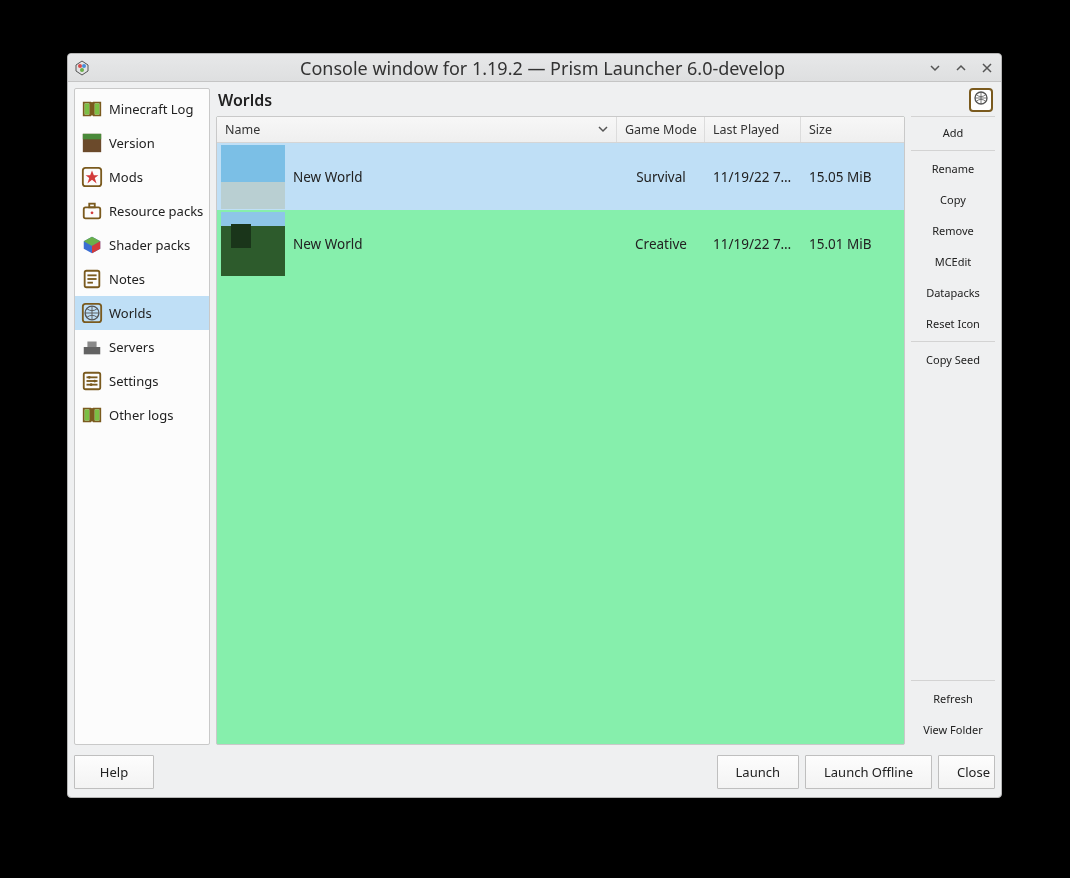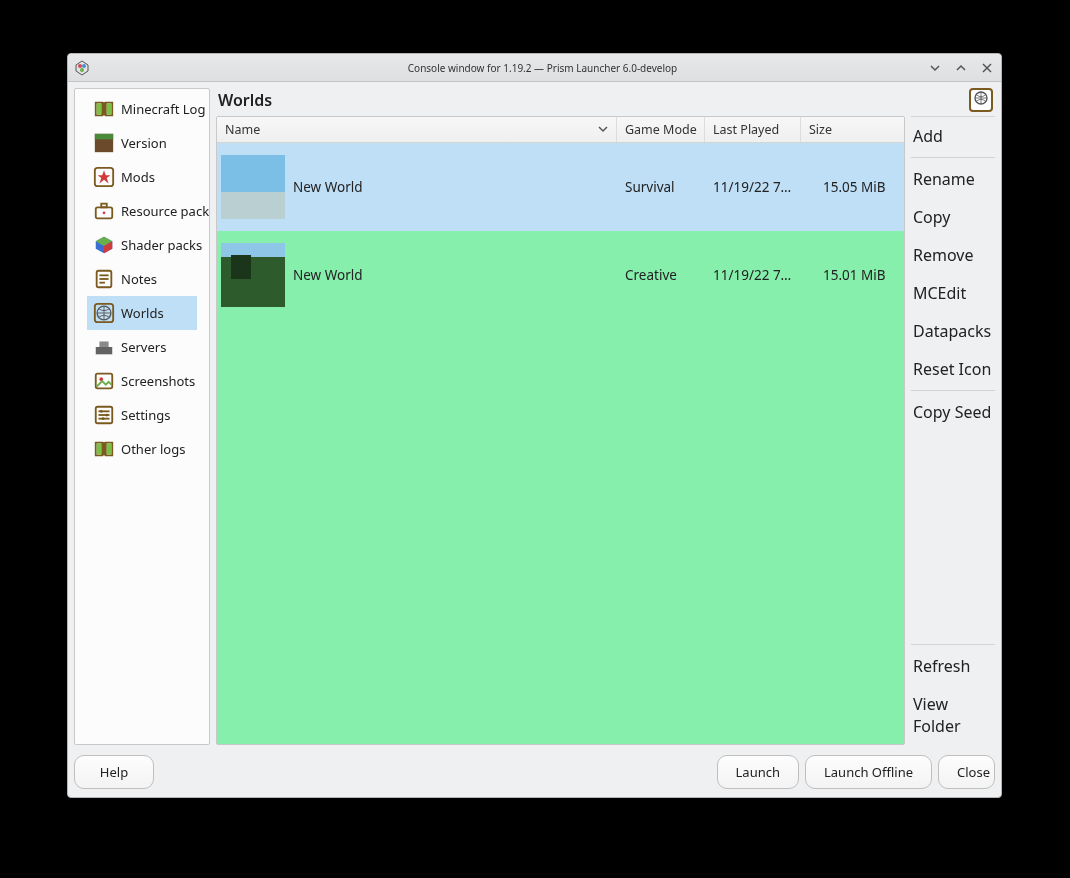--- a/index.html
+++ b/index.html
@@ -38,21 +38,21 @@
     border-top-left-radius: 4px;
     border-top-right-radius: 4px;
   }
   .titlebar .app-icon {
     width: 16px; height: 16px; margin-right: 6px;
   }
   .titlebar .title-text {
     position: absolute;
     left: 16px; right: 0;
     text-align: center;
-    font-size: 10px;
+    font-size: 18px;
     color: #333;
     pointer-events: none;
   }
   .titlebar .win-controls {
     margin-left: auto;
     display: flex;
     gap: 10px;
     align-items: center;
   }
   .titlebar .win-btn {
@@ -69,21 +69,21 @@
     gap: 6px;
     min-height: 0;
   }
   .sidebar {
     width: 136px;
     background: #fcfcfc;
     border: 1px solid #c9c9c9;
     border-radius: 2px;
     display: flex;
     flex-direction: column;
-    padding: 3px 12px;
+    padding: 3px 0;
     overflow: hidden;
   }
   .sidebar-item {
     display: flex;
     align-items: center;
     gap: 6px;
     padding: 6px 6px;
     font-size: 13px;
     color: #222;
     white-space: nowrap;
@@ -153,58 +153,59 @@
   .th.lp   { flex: 0 0 96px; }
   .th.sz   { flex: 1; }
   .sort-ind { margin-left:auto; }
   .tbody {
     flex: 1;
     overflow: auto;
   }
   .trow {
     display: flex;
     align-items: center;
-    height: 88px;
+    height: 67px;
   }
   .trow.selected { background: #bfdff6; }
   .td { padding: 0 8px; font-size: 13.5px; overflow:hidden; white-space:nowrap; }
   .td.name { flex: 0 0 400px; display:flex; align-items:center; gap:8px;}
-  .td.gm   { flex: 0 0 88px; }
+  .td.gm   { flex: 0 0 88px; text-align: center; }
   .td.lp   { flex: 0 0 96px; text-overflow: ellipsis; }
-  .td.sz   { flex: 1; margin-left: 14px; }
+  .td.sz   { flex: 1; }
   .thumb {
     width: 64px; height: 64px; flex: 0 0 64px;
     background: #5aa347;
     margin-left: -4px;
   }
   .thumb.sky { background: linear-gradient(#7bbfe6 0%,#7bbfe6 58%,#b9cfd2 58%,#b9cfd2 100%); position:relative;}
   .thumb.grass { background: linear-gradient(#8ec6e8 0%,#8ec6e8 22%,#2d5b2c 22%,#2d5b2c 100%); position:relative;}
   .thumb.grass::after{ content:""; position:absolute; left:10px; top:12px; width:20px; height:24px; background:#1a351a;}
   .actions-col {
     width: 84px;
     display: flex;
     flex-direction: column;
     border-top: 1px solid #d3d3d3;
   }
   .action-btn {
+    text-align: center;
     padding: 8px 2px;
-    font-size: 16px;
+    font-size: 11px;
     color: #222;
   }
   .divider { height:1px; background:#d3d3d3; margin: 2px 0;}
   .spacer-flex { flex:1; }
   .bottom-bar {
     display: flex;
     padding: 4px 6px 8px 6px;
     gap: 6px;
   }
   .btn {
     background: linear-gradient(#fdfdfd,#f3f3f3);
     border: 1px solid #bfbfbf;
-    border-radius: 10px;
+    border-radius: 1px;
     padding: 7px 18px;
     font-size: 13px;
     color: #222;
     text-align: center;
   }
   .btn.help { width: 80px; }
 
   
   .ico-stroke { fill:none; stroke:#7a5a1e; stroke-width:2; }
   .ico-green { fill:#7bbf44; }
@@ -315,30 +316,20 @@
         <span>Worlds</span>
       </div>
       <div class="sidebar-item">
         <span class="side-icon">
           <svg viewBox="0 0 24 24">
               <rect x="3" y="12" width="18" height="8" fill="#636363"></rect>
               <rect x="7" y="6" width="10" height="6" fill="#8a8a8a"></rect>
             </svg>
         </span>
         <span>Servers</span>
-      </div>
-      <div class="sidebar-item">
-        <span class="side-icon">
-          <svg viewBox="0 0 24 24">
-              <rect x="3" y="4" width="18" height="16" rx="2" class="ico-stroke"></rect>
-              <circle cx="9" cy="10" r="2" fill="#d23b3b"></circle>
-              <polyline points="4,18 10,12 14,16 17,13 20,16" fill="none" stroke="#6ab04a" stroke-width="2"></polyline>
-            </svg>
-        </span>
-        <span>Screenshots</span>
       </div>
       <div class="sidebar-item">
         <span class="side-icon">
           <svg viewBox="0 0 24 24">
               <rect x="3" y="3" width="18" height="18" rx="2" class="ico-stroke"></rect>
               <line x1="6" y1="8" x2="18" y2="8" class="ico-stroke"></line>
               <line x1="6" y1="12" x2="18" y2="12" class="ico-stroke"></line>
               <line x1="6" y1="16" x2="18" y2="16" class="ico-stroke"></line>
               <circle cx="9" cy="8" r="1.5" fill="#7a5a1e"></circle>
               <circle cx="15" cy="12" r="1.5" fill="#7a5a1e"></circle>

